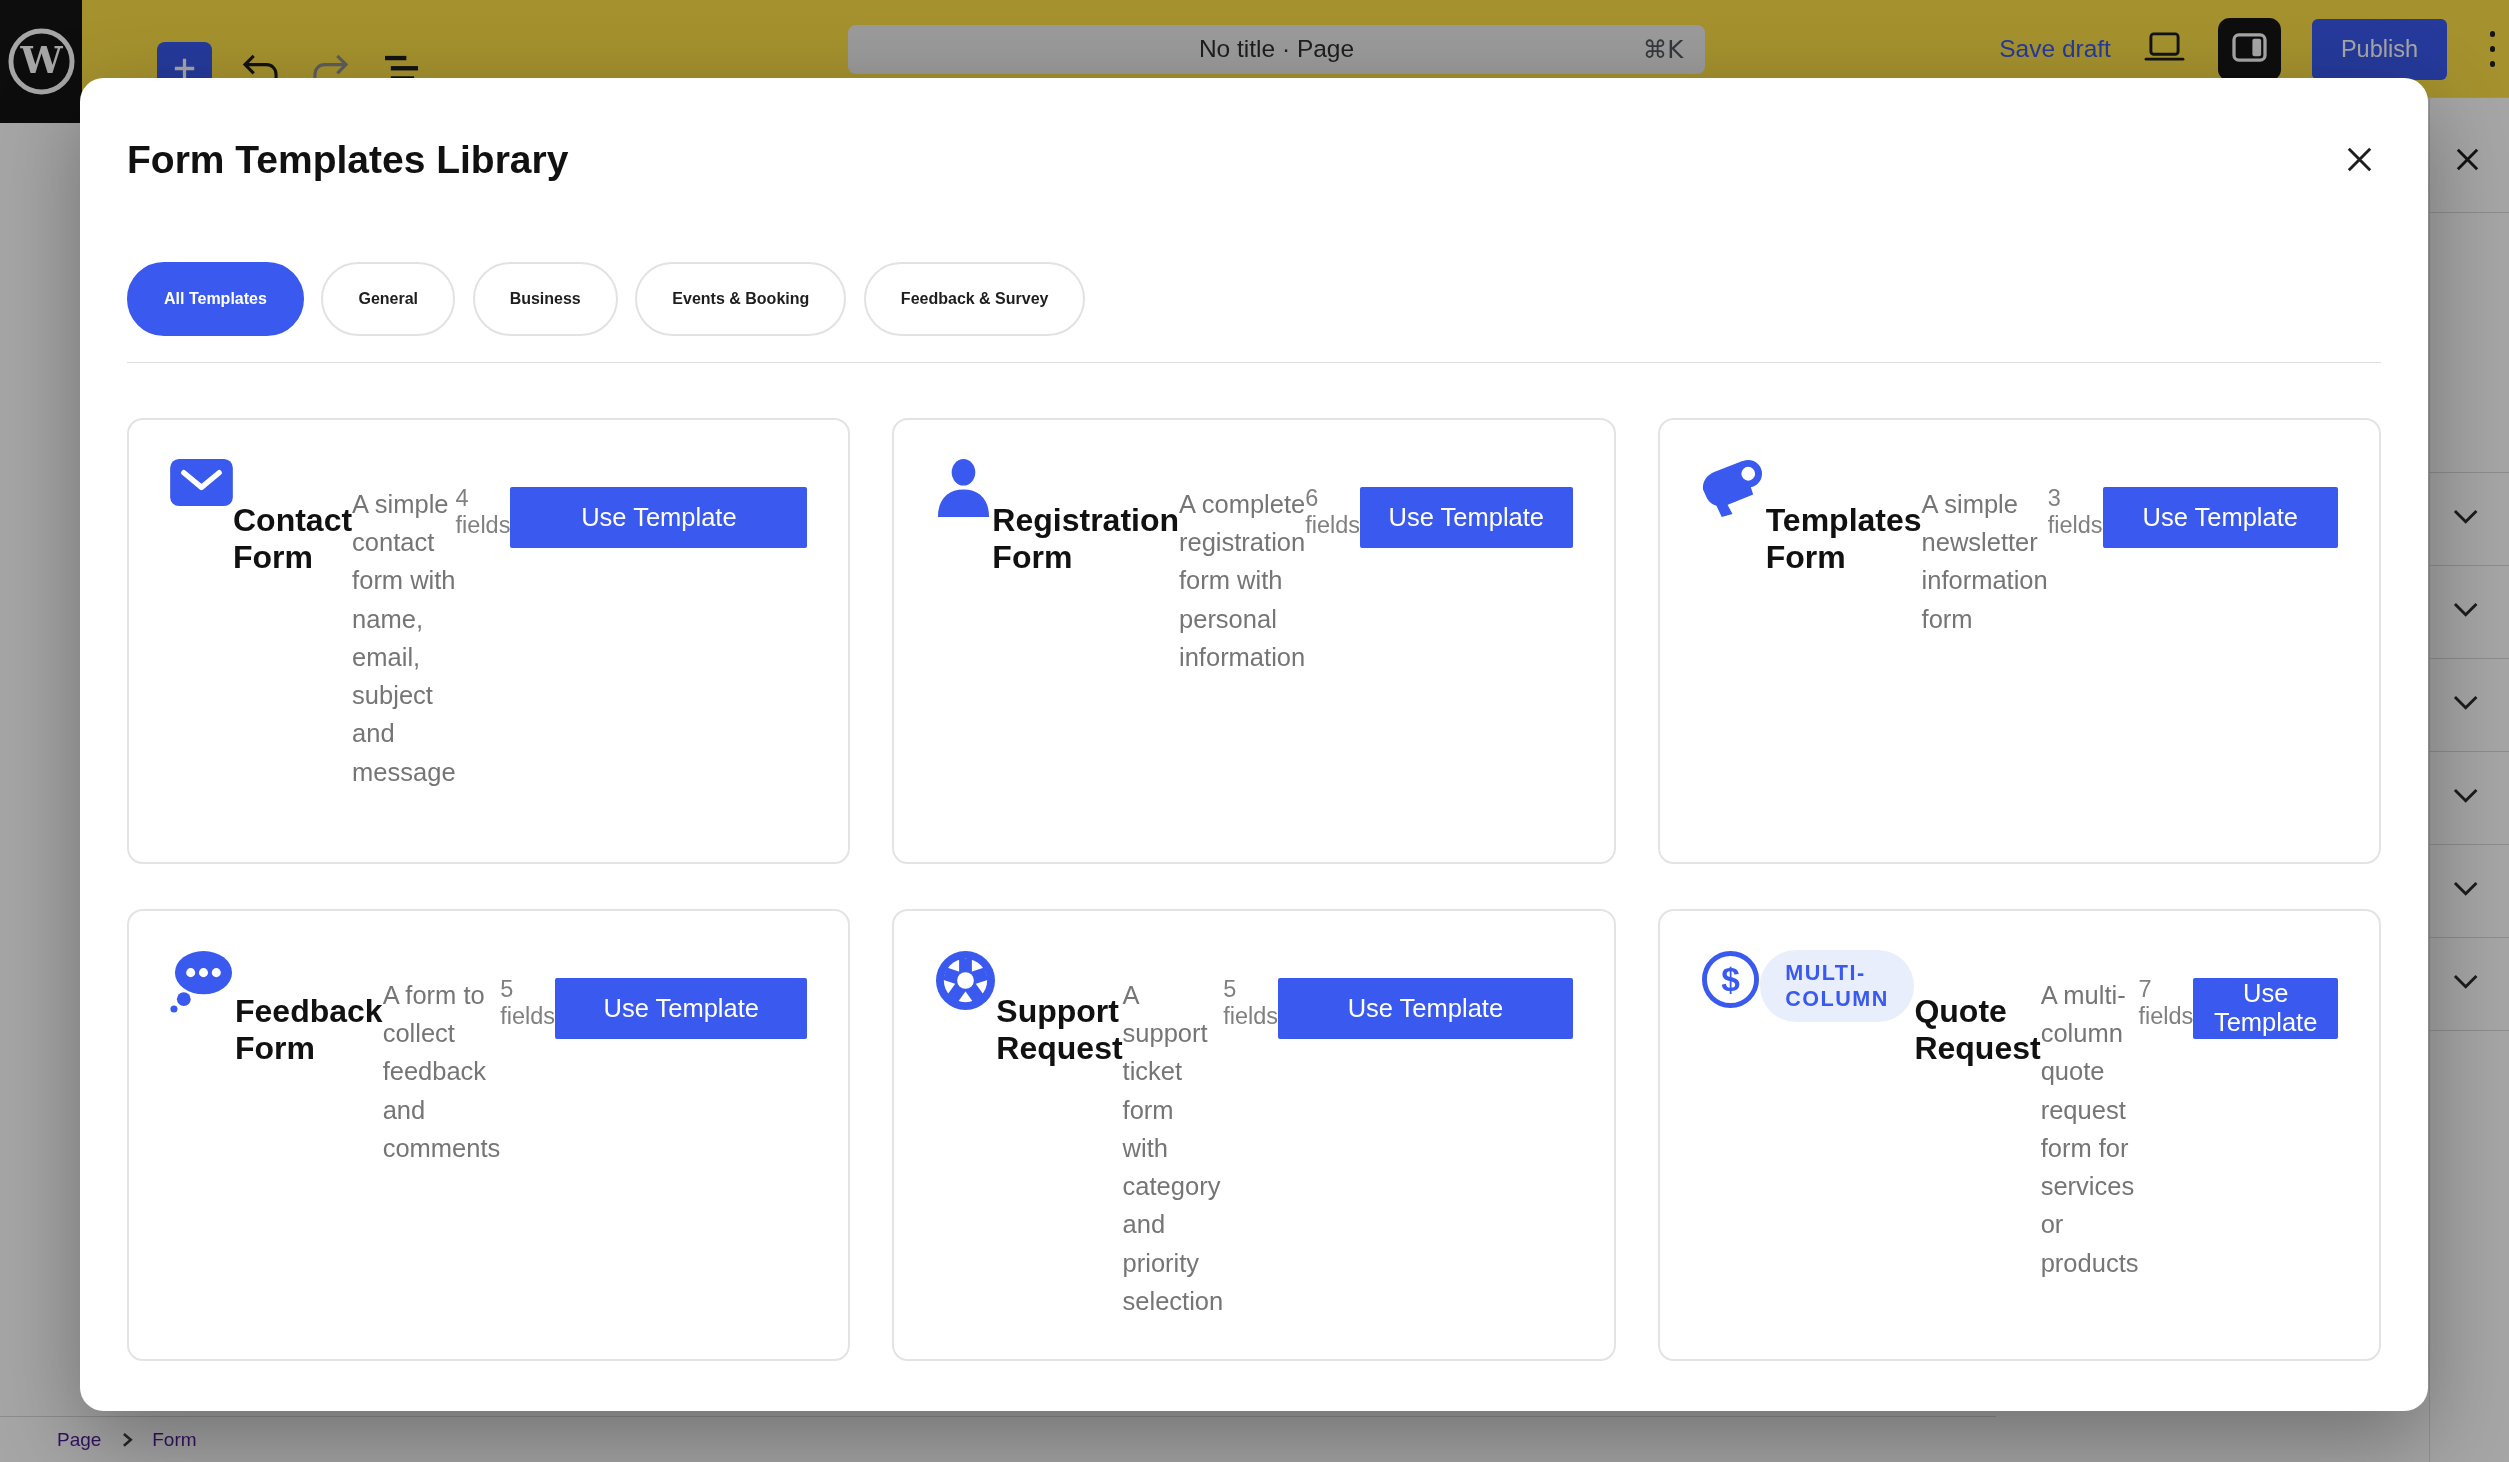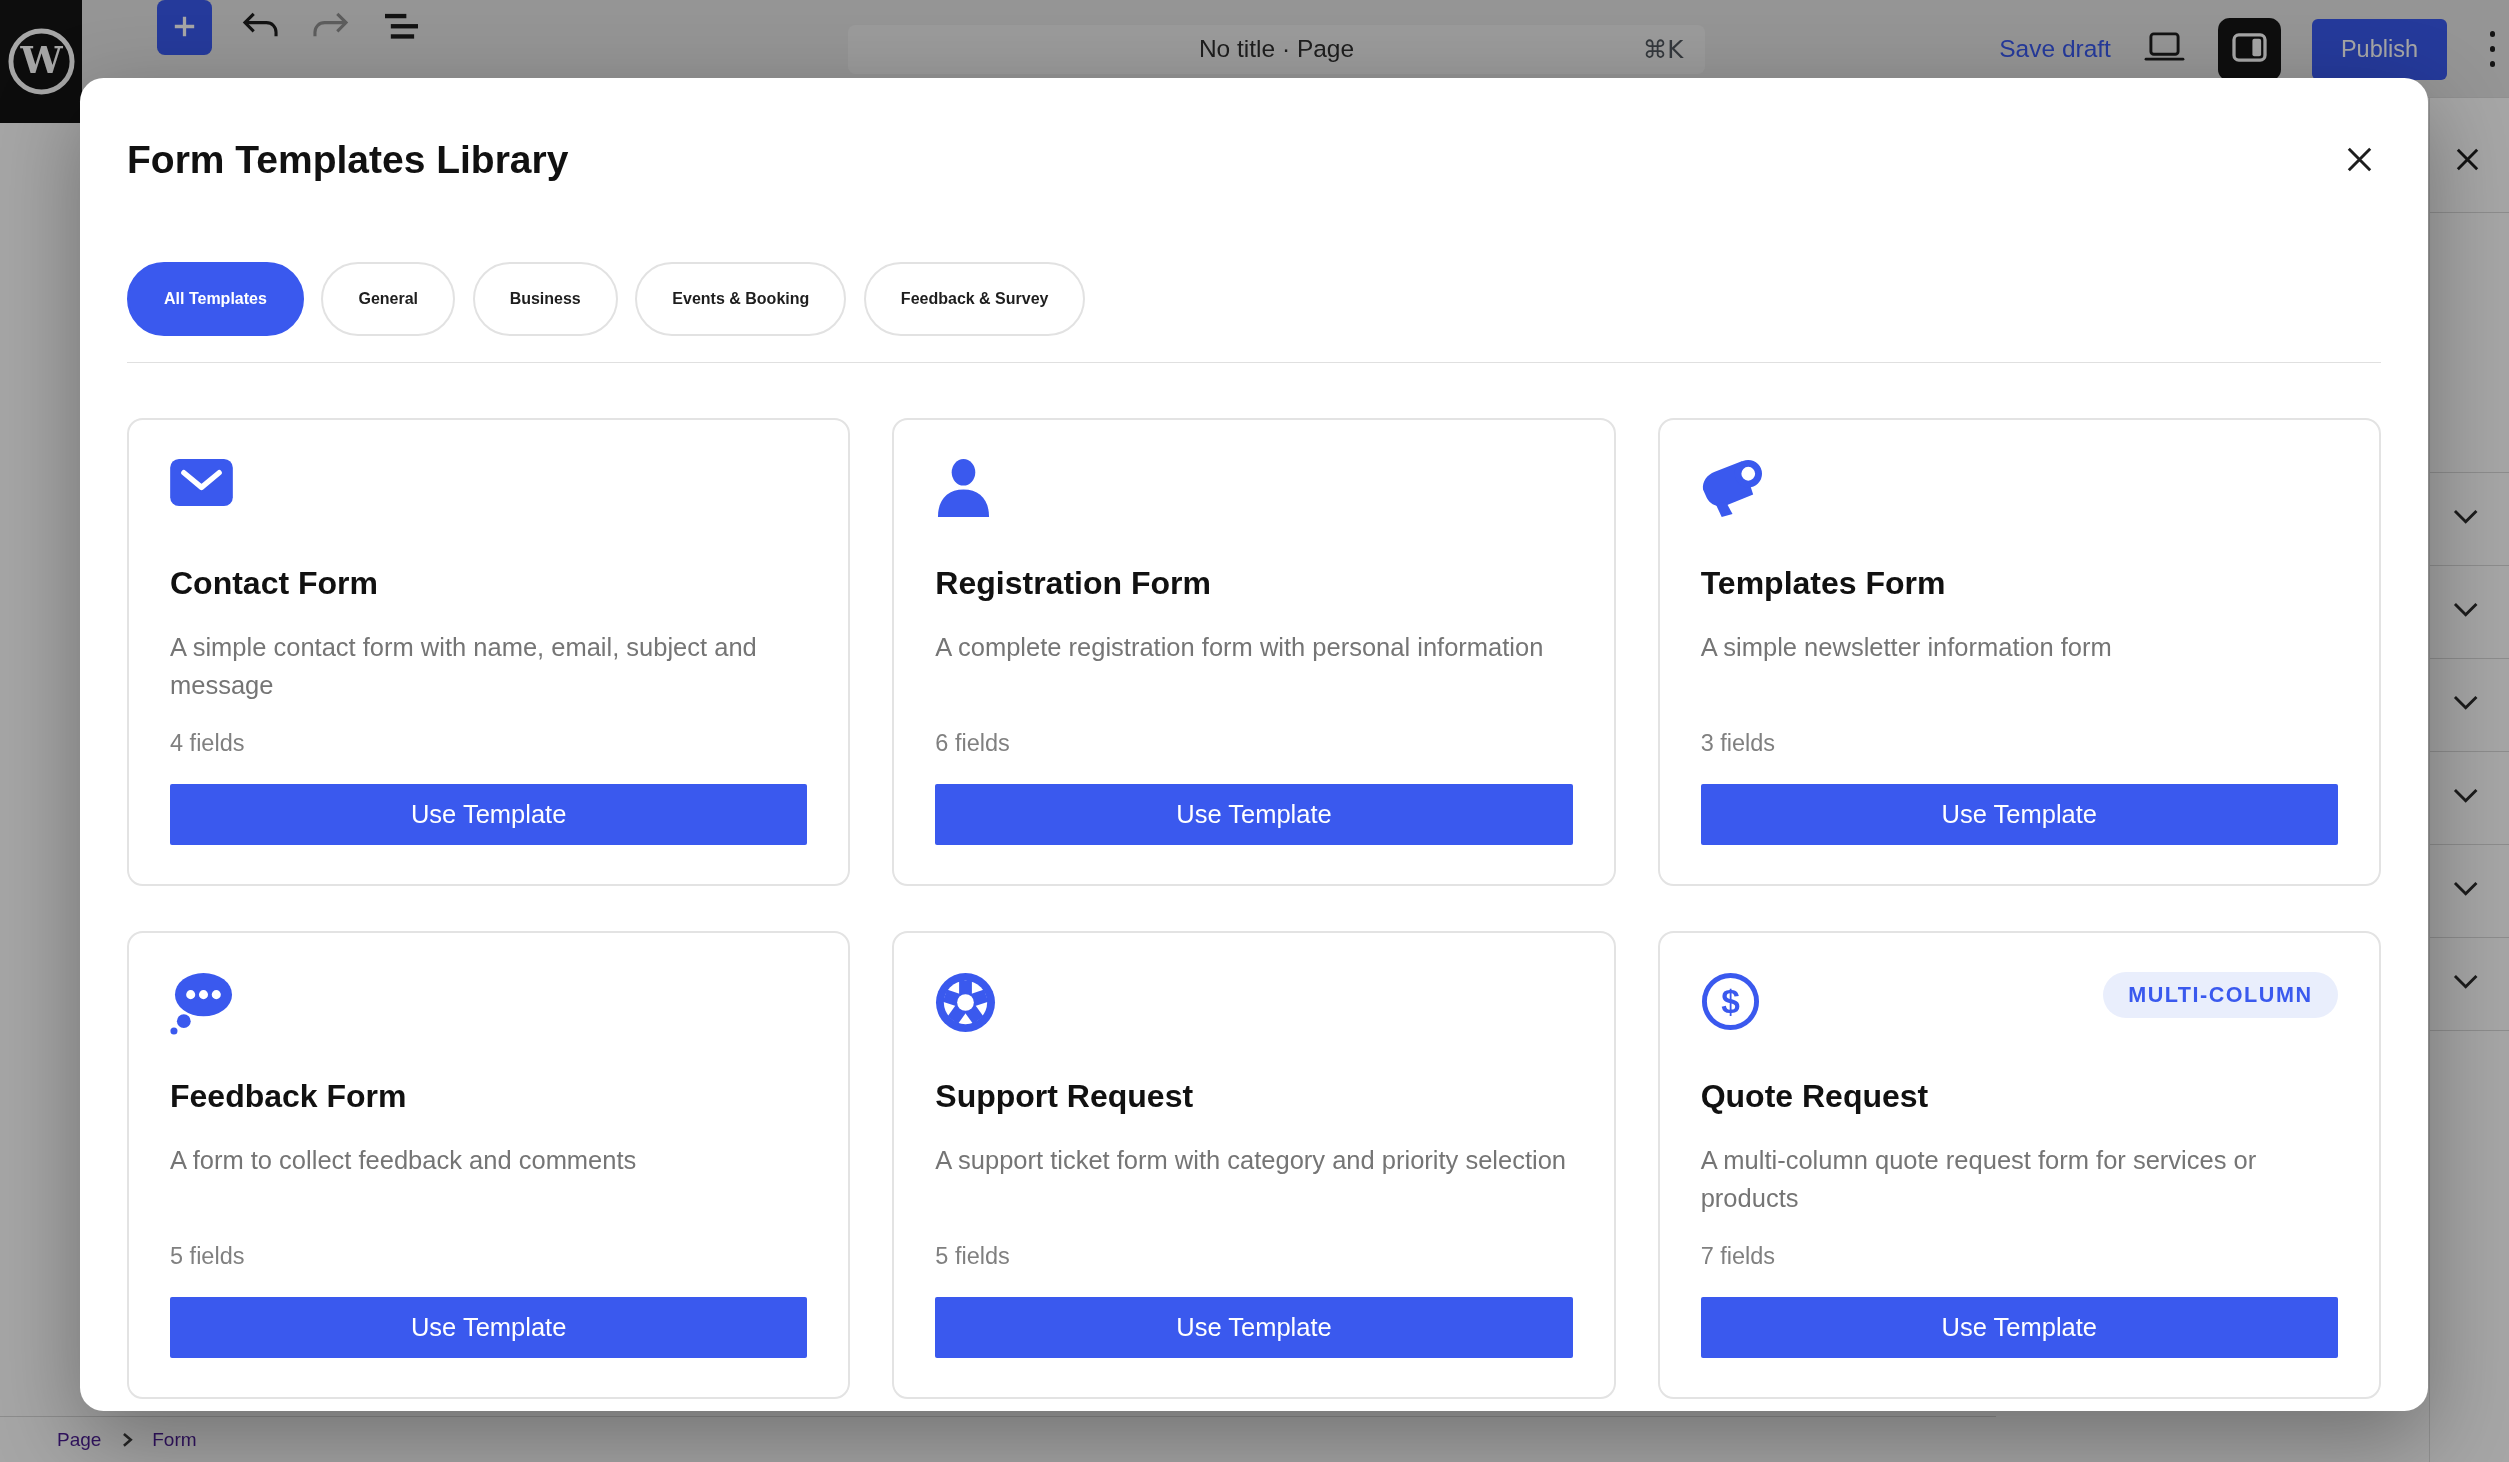--- a/index.html
+++ b/index.html
@@ -1,22 +1,22 @@
 <!DOCTYPE html>
 <html style="--accent: #3a59ee; --badge-bg: #e9eefc;"><head>
 <meta charset="utf-8">
 <style>
   * { box-sizing: border-box; margin: 0; padding: 0; }
   html,body { background:#ffffff; }
   body { font-family: "Liberation Sans", "DejaVu Sans", sans-serif; color:#1e1e1e; }
   .screen { position:relative; width:2509px; height:1462px; overflow:hidden; background:#ffffff; }
 
   
-  .topbar { position:absolute; top:0; left:0; width:2509px; height:98px; background:#e5e5e5;
-            border-bottom:1px solid #dddddd; display:flex; align-items:flex-start; z-index:1; }
+  .topbar { position:absolute; top:0; left:0; width:2509px; height:98px; background:#fde047;
+            border-bottom:1px solid #dddddd; display:flex; align-items:flex-end; z-index:1; }
   .wp-badge { position:absolute; top:0; left:0; width:82px; height:123px; background:#151515;
               display:flex; align-items:flex-start; justify-content:center; padding-top:25.5px; z-index:2; }
   .wp-logo { width:71px; height:71px; }
   .toolbar-left { display:flex; align-items:center; gap:25.5px; padding-left:157px; }
   .add-btn { width:55px; height:55px; border:none; border-radius:7.8px; background:var(--accent);
              color:#fff; display:flex; align-items:center; justify-content:center; cursor:pointer; }
   .icon-btn { background:none; border:none; width:45px; height:45px; display:flex; align-items:center;
               justify-content:center; cursor:pointer; color:#1e1e1e; }
   .icon-btn.disabled { color:#8f8f8f; }
   .doc-bar { position:absolute; left:848px; top:24.5px; width:857px; height:49px; background:#efefef;
@@ -60,21 +60,21 @@
                  justify-content:center; cursor:pointer; color:#1e1e1e; margin-top:2px; }
 
   .tabs { display:flex; gap:17.6px; margin-top:78px; }
   .tab { height:74px; padding:0 35px; border-radius:37px; background:#ffffff; border:2px solid #e2e2e2;
          font-size:16px; font-weight:600; color:#1e1e1e; cursor:pointer; }
   .tab.active { background:var(--accent); border-color:var(--accent); color:#ffffff; }
 
   .tabs-divider { border:none; border-top:1px solid #e0e0e0; margin-top:26.5px; }
 
   .grid { display:grid; grid-template-columns:repeat(3,1fr); gap:45px 42px; margin-top:55px; }
-  .card { border:2px solid #e3e3e3; border-radius:15.7px; padding:39px 41px; display:flex; flex-direction:column;
+  .card { border:2px solid #e3e3e3; border-radius:15.7px; padding:39px 41px; display:flex; flex-direction:row;
           background:#ffffff; min-height:446px; }
   .card-top { display:flex; align-items:flex-start; justify-content:space-between; min-height:63px; }
   .tpl-icon { color:var(--accent); display:inline-flex; }
   .badge { background:var(--badge-bg); color:var(--accent); font-size:21.6px; font-weight:700;
            letter-spacing:1.5px; padding:9.8px 25.5px; border-radius:979px; }
   .card-title { margin-top:43px; font-size:32px; font-weight:700; color:#111; }
   .card-desc { margin-top:25.5px; font-size:25.5px; line-height:1.5; color:#757575; flex:1; }
   .card-fields { margin-top:25.5px; font-size:23.5px; color:#808080; }
   .use-btn { margin-top:27.4px; height:61px; width:100%; border:none; border-radius:2px; background:var(--accent);
              color:#ffffff; font-size:25.5px; font-weight:500; cursor:pointer; }

